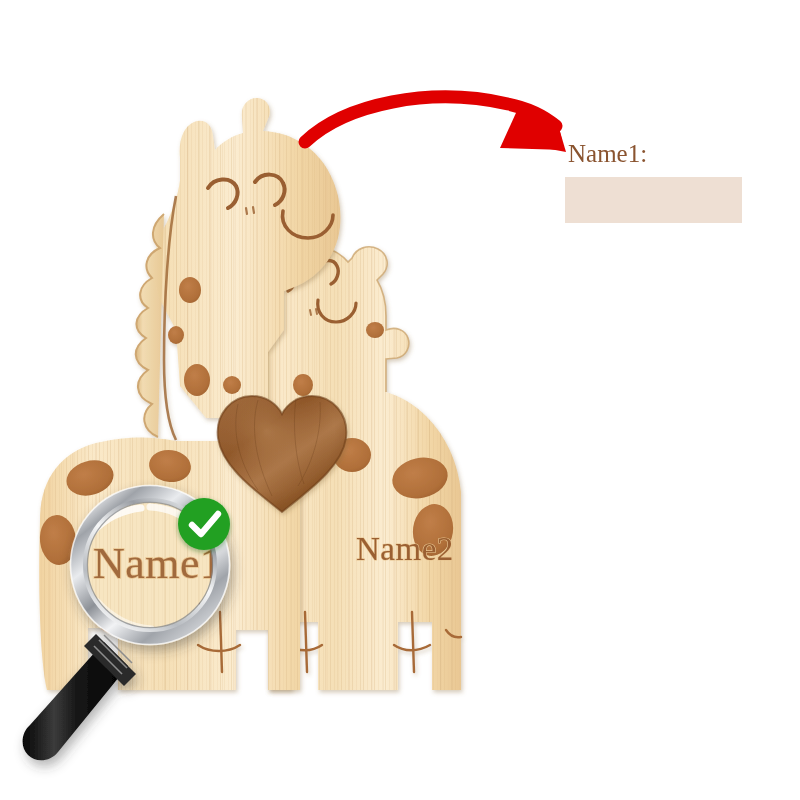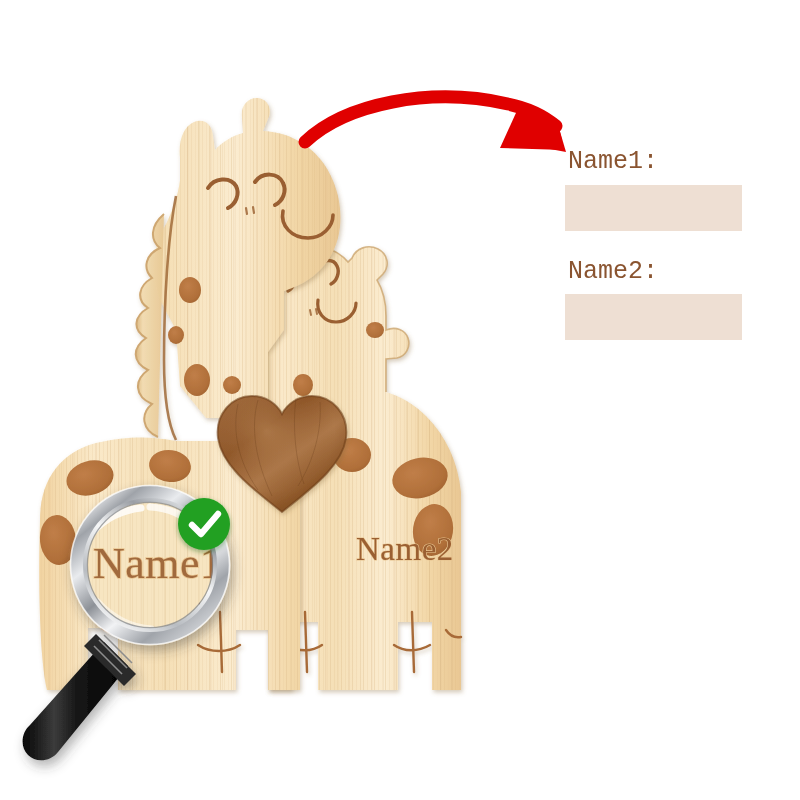--- a/index.html
+++ b/index.html
@@ -26,25 +26,25 @@
   }
 
   
   #form-panel {
     position: absolute;
     left: 565px;
     top: 140px;
     width: 200px;
   }
   .field-label {
-    font-family: Liberation Mono, monospace;
+    font-family: Liberation Serif, serif;
     font-size: 25px;
     color: #8a5430;
     line-height: 1.1;
-    margin: 8px 0 9px 3px;
+    margin: 0 0 9px 3px;
     white-space: nowrap;
   }
   .field-input {
     display: block;
     width: 177px;
     height: 46px;
     background: #eedfd3;
     border: none;
     outline: none;
     padding: 0 8px;
@@ -457,20 +457,16 @@
     </g>
   </svg>
 
   <div id="form-panel">
 
     <div class="field-group">
       <div class="field-label">Name1:</div>
       <input class="field-input" type="text" value="" placeholder="" style="">
     </div>
 
-    <div class="field-group">
-      <div class="field-label">Name2:</div>
-      <input class="field-input" type="text" value="" placeholder="" style="">
-    </div>
 
   </div>
 
 </div>
 
 </body></html>

